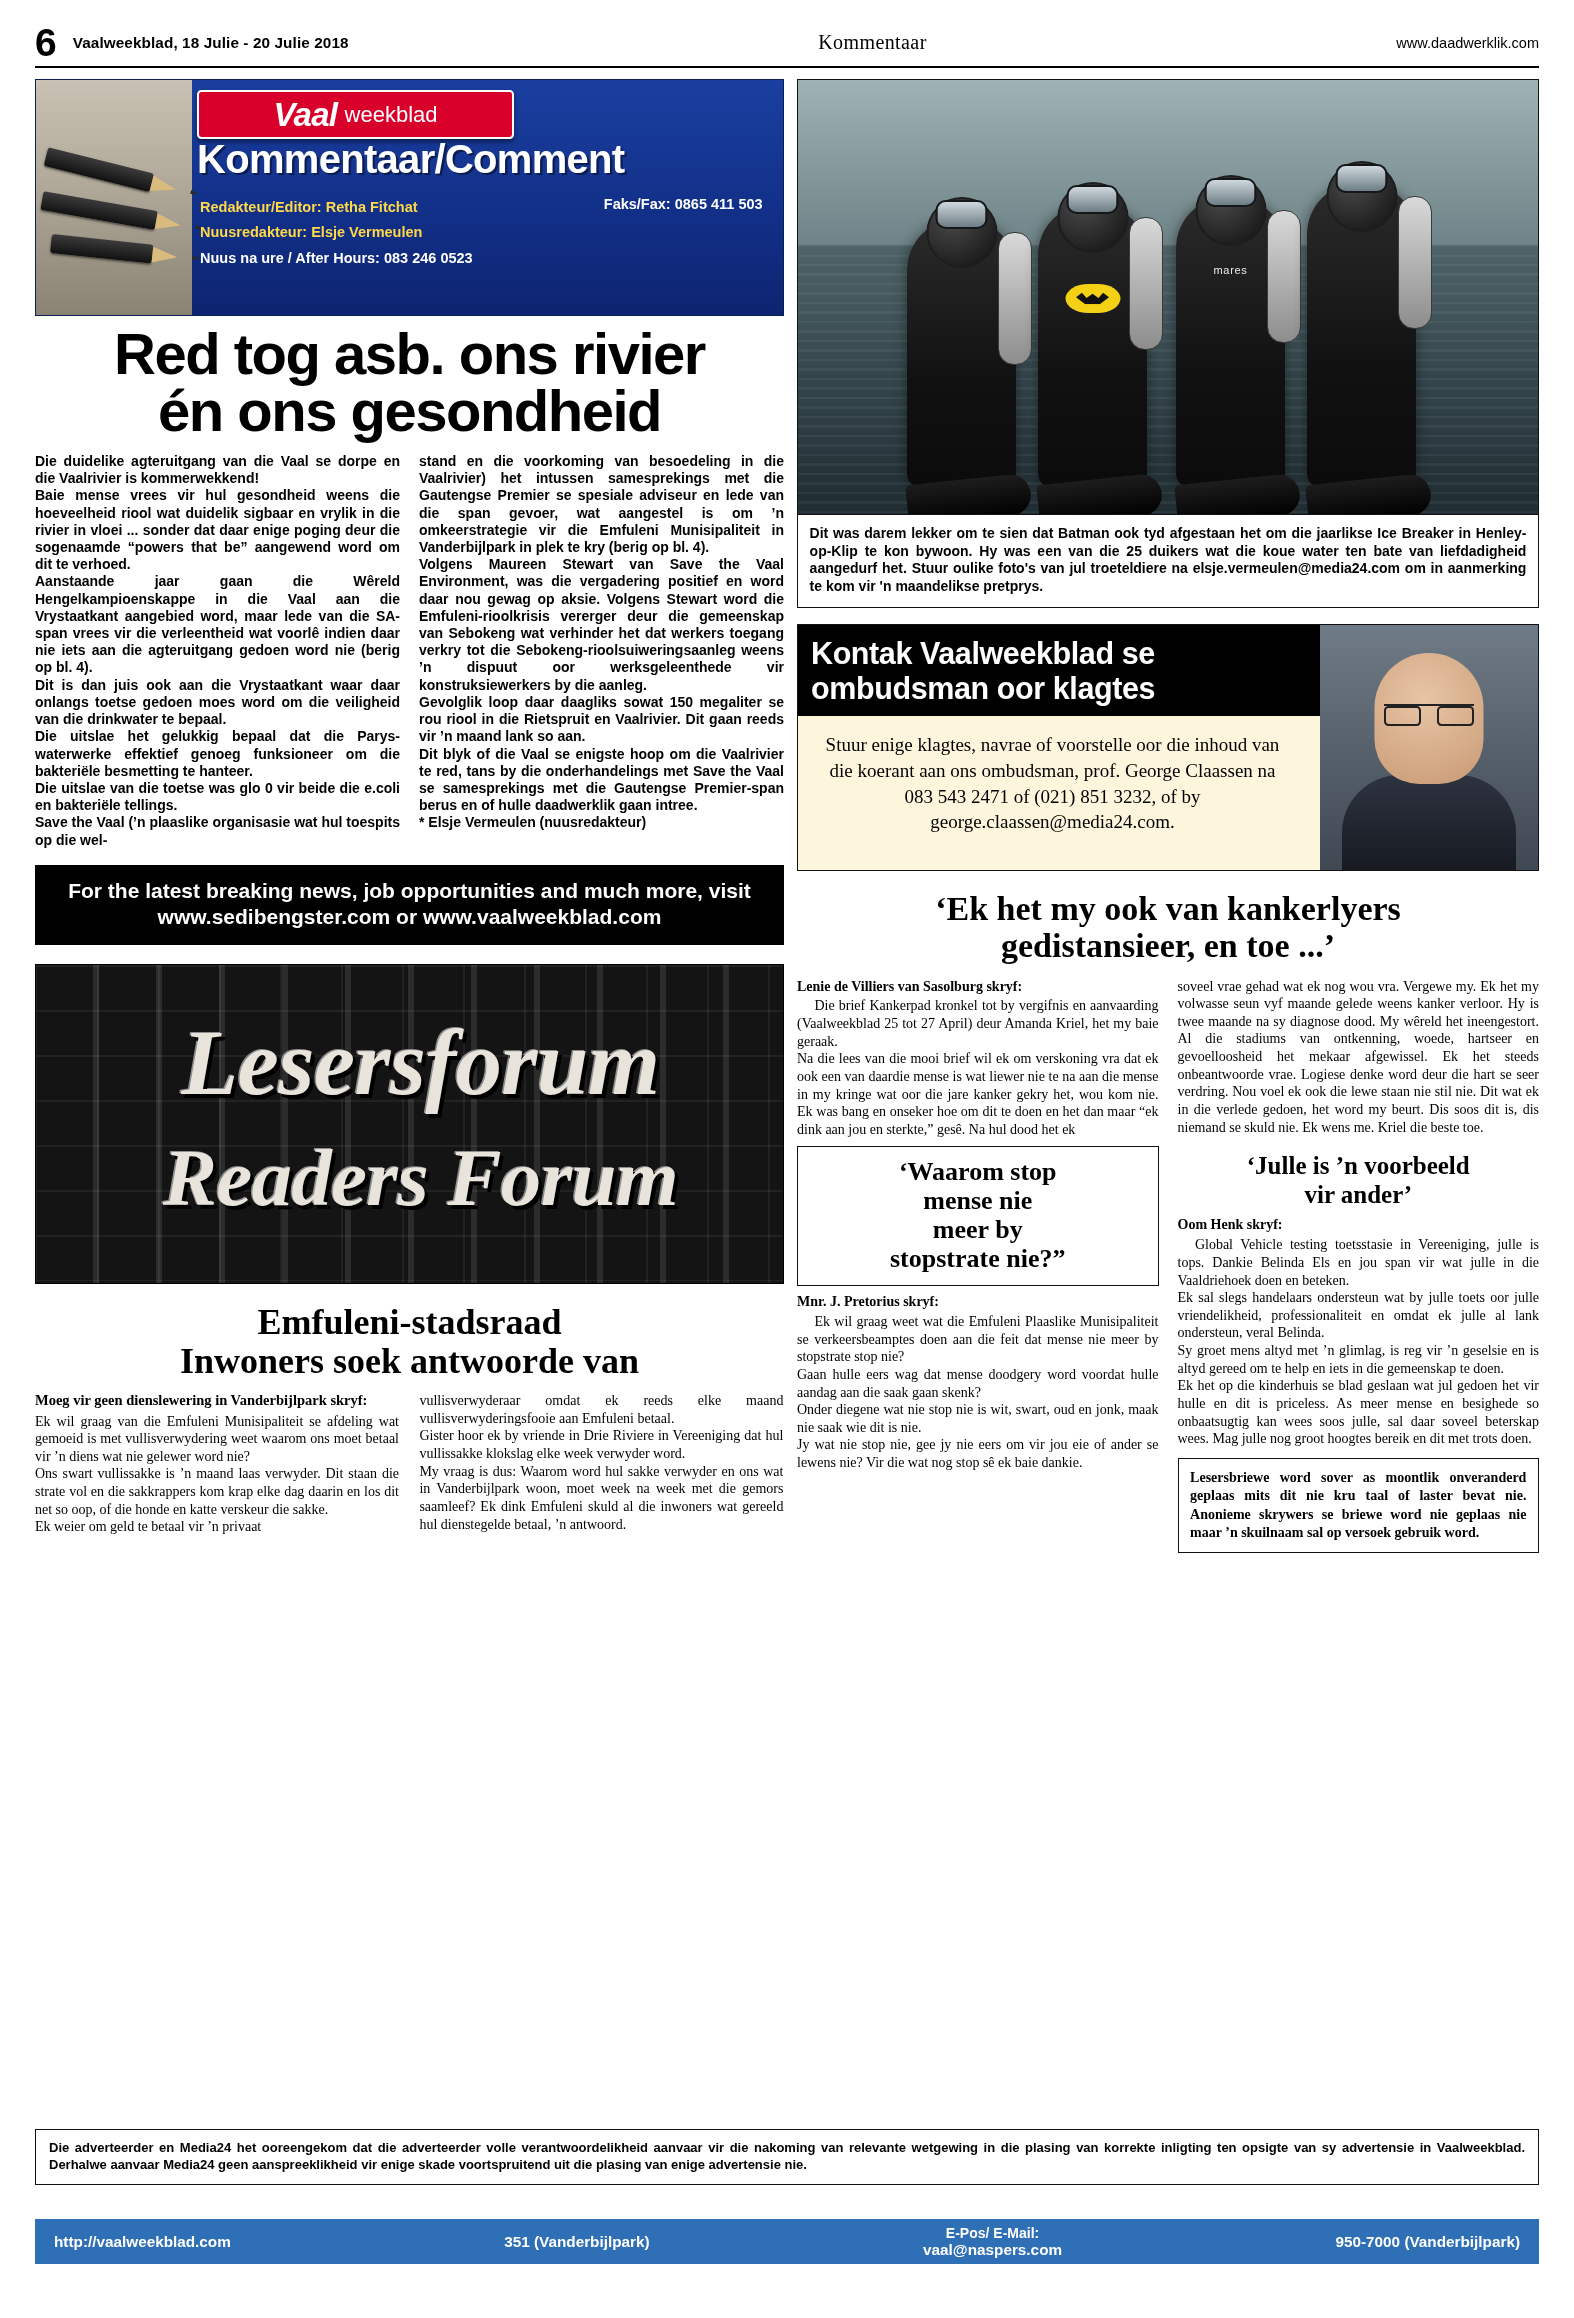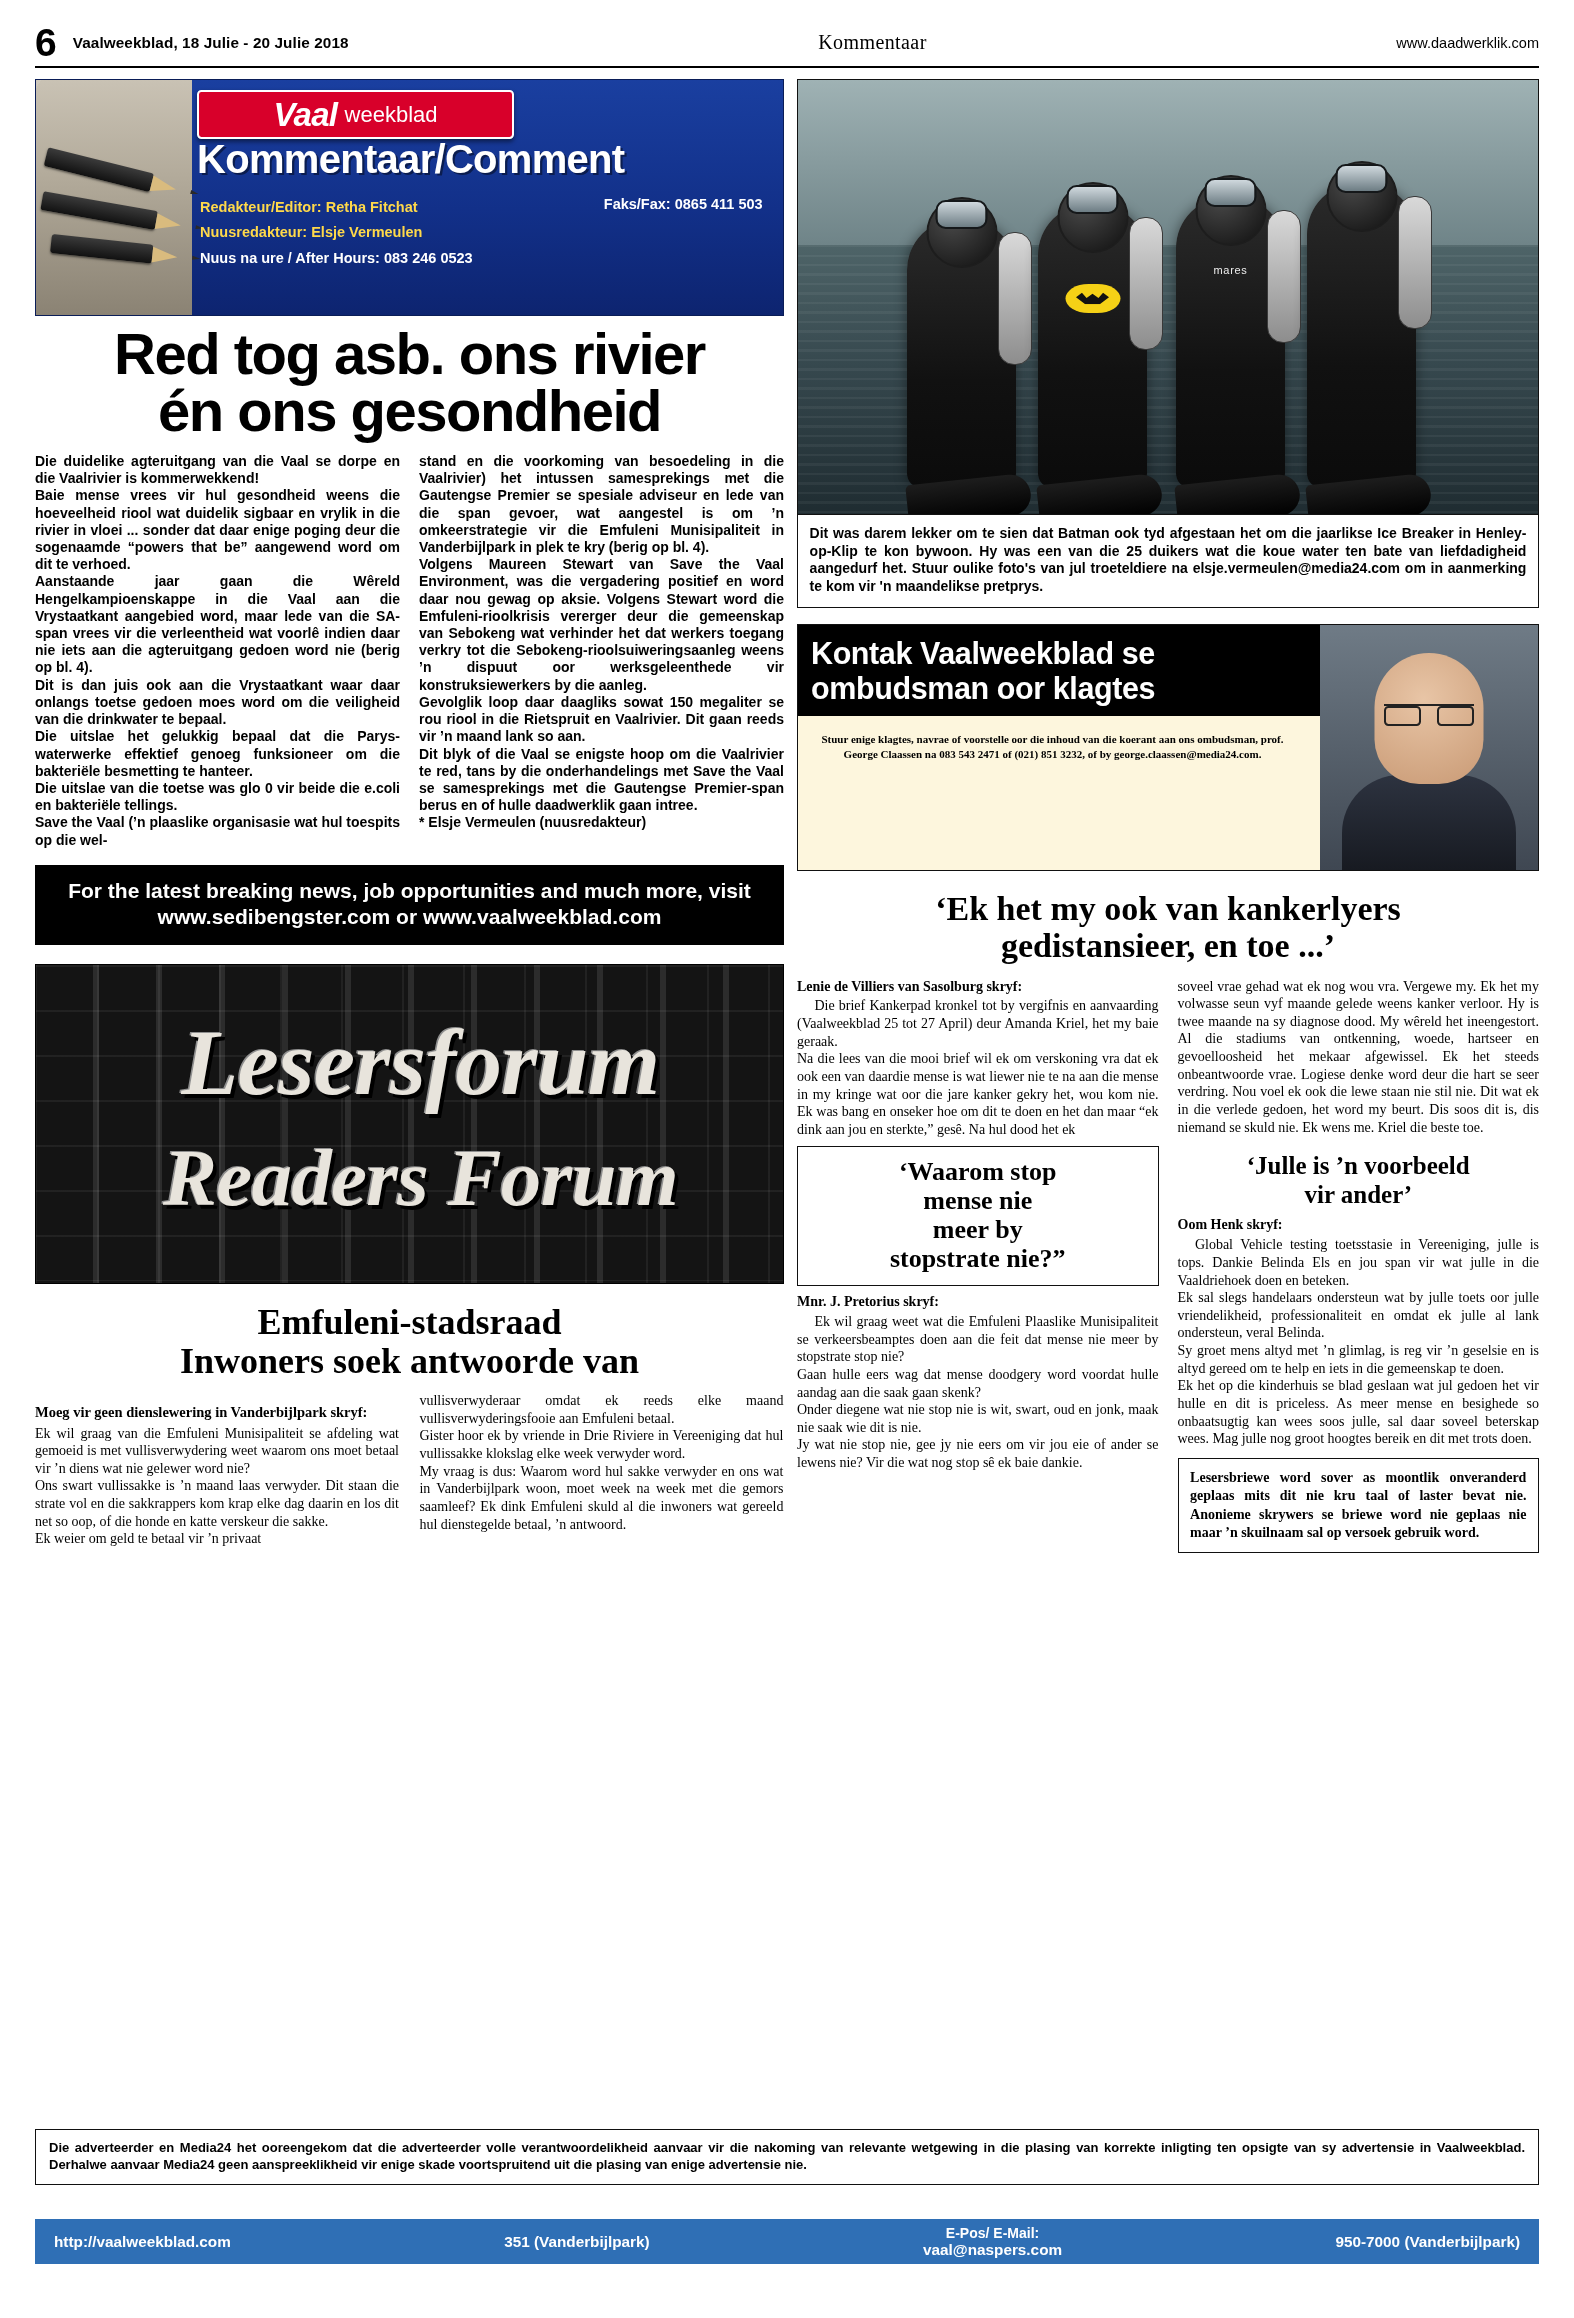--- a/index.html
+++ b/index.html
@@ -278,21 +278,20 @@
     text-align: justify;
   }
   .forum-cols .fcol p { margin: 0; text-indent: 17.4px; }
   .forum-cols .fcol p.first { text-indent: 0; }
   .fcol .sub {
     font-weight: bold;
     font-family: "Liberation Serif", serif;
     font-size: 14.5px;
     line-height: 1.2;
     margin-bottom: 2.9px;
-    margin-top: 12px;
   }
 
   
   .photo {
     position: relative;
     width: 742px;
     height: 436px;
     border: 1.5px solid #111;
     box-sizing: border-box;
     overflow: hidden;
@@ -400,22 +399,22 @@
     color: #fff;
     padding: 11.6px 233px 11.6px 13px;
     font-size: 30.5px;
     font-weight: bold;
     line-height: 1.12;
     letter-spacing: -0.4px;
   }
   .ombuds .txt {
     padding: 16px 17.4px 17.4px 17.4px;
     font-family: "Liberation Serif", serif;
-    font-size: 11px;
-    font-weight: bold;
+    font-size: 19px;
+    font-weight: normal;
     line-height: 1.35;
     text-align: center;
     width: 509px;
     box-sizing: border-box;
   }
   .ombuds .portrait {
     position: absolute;
     right: 0; top: 0;
     width: 218px; height: 100%;
     background: linear-gradient(180deg,#6f7b86,#3f4752);

